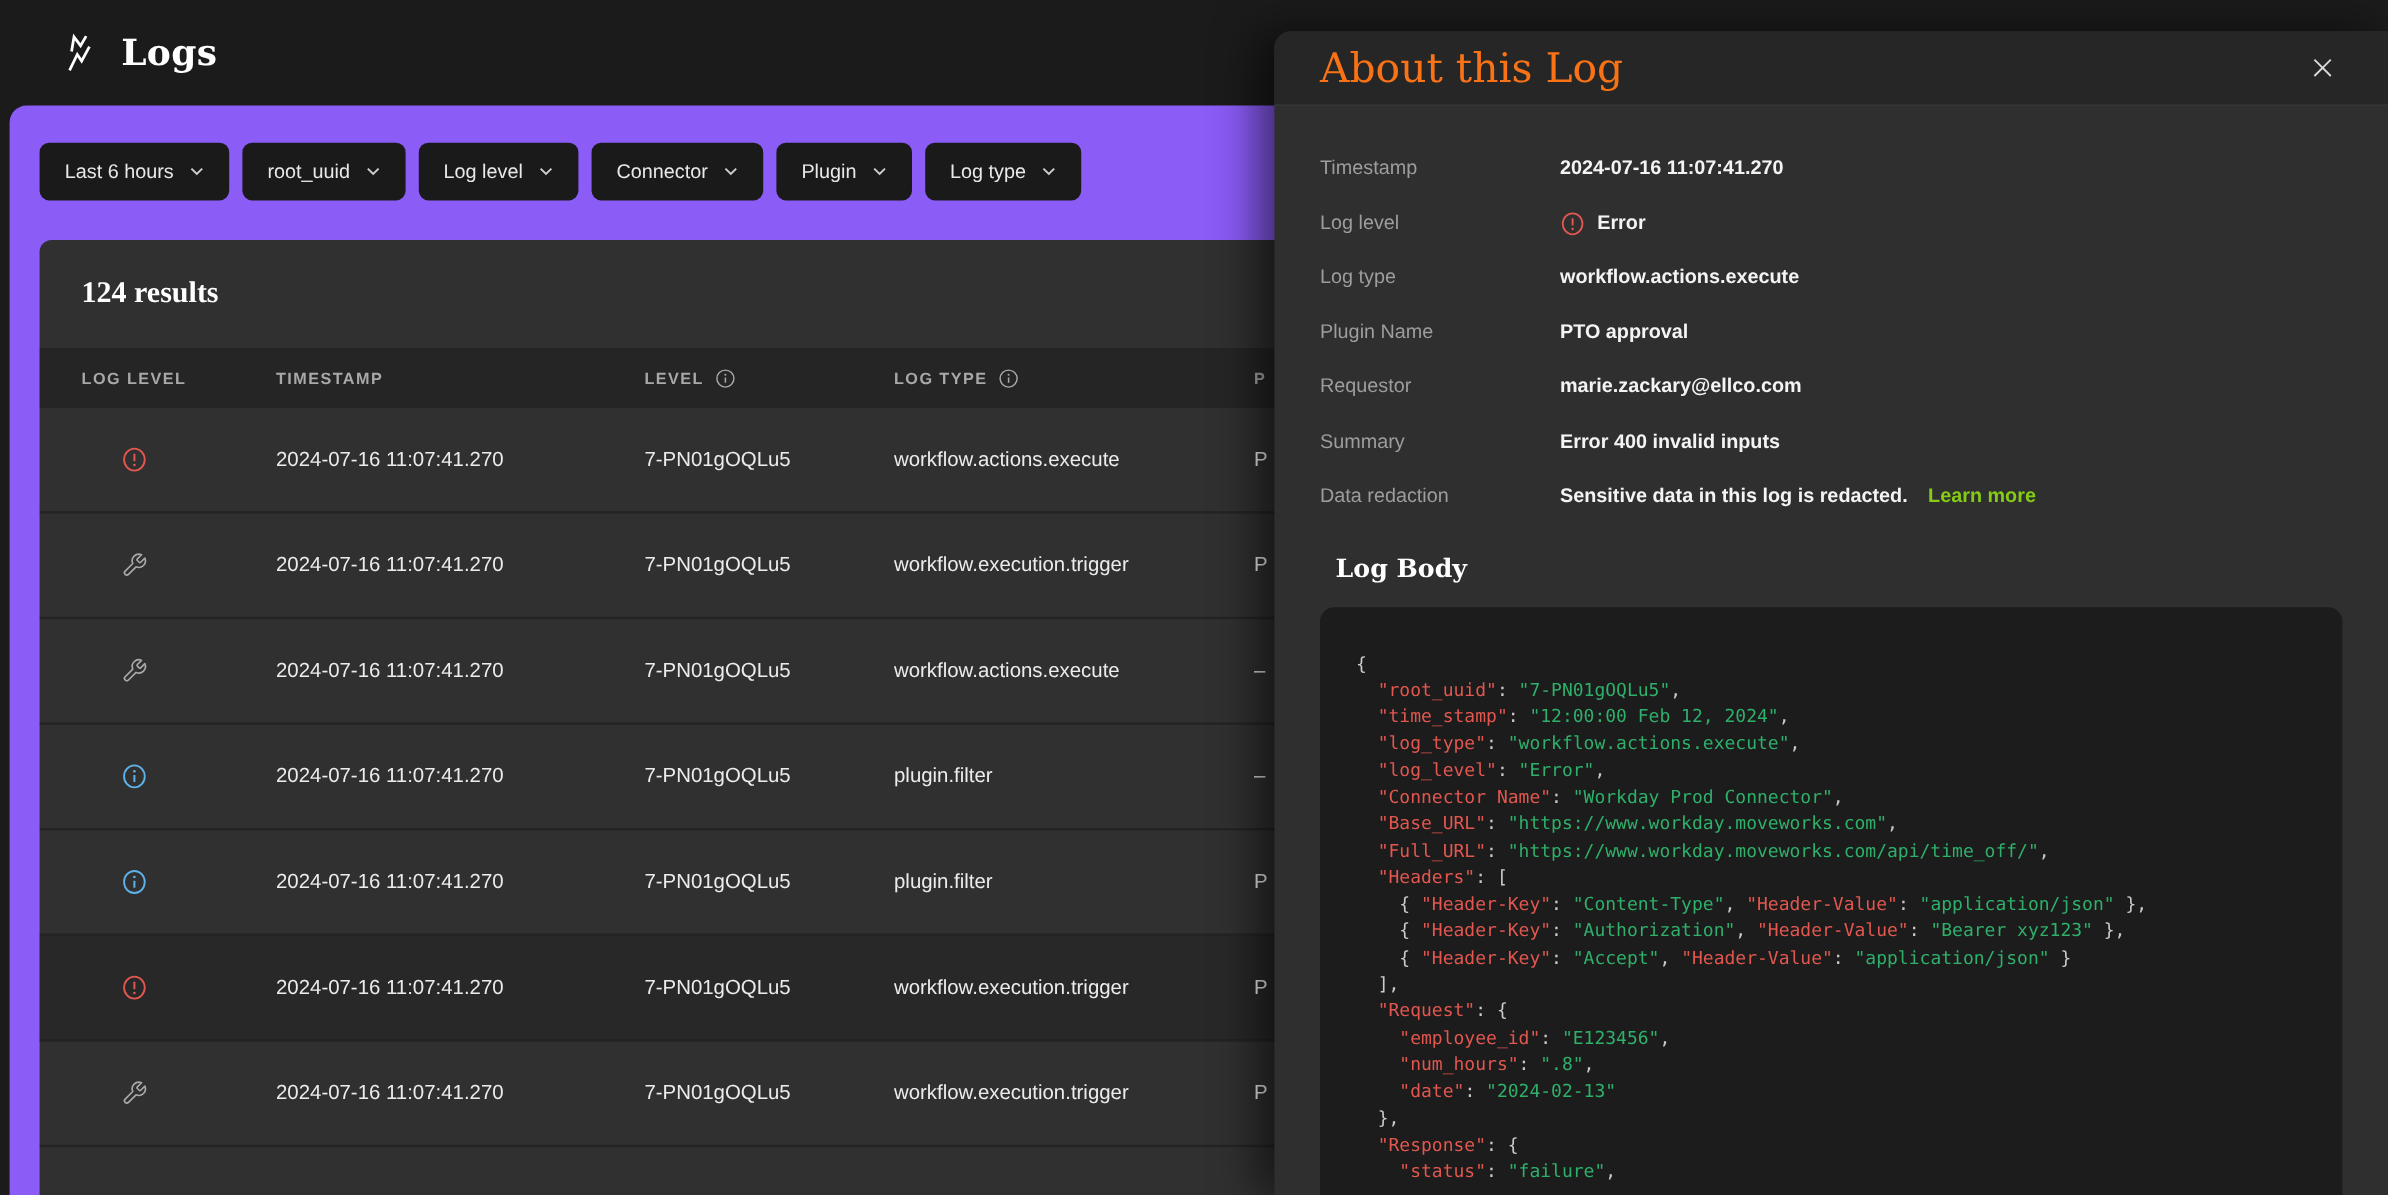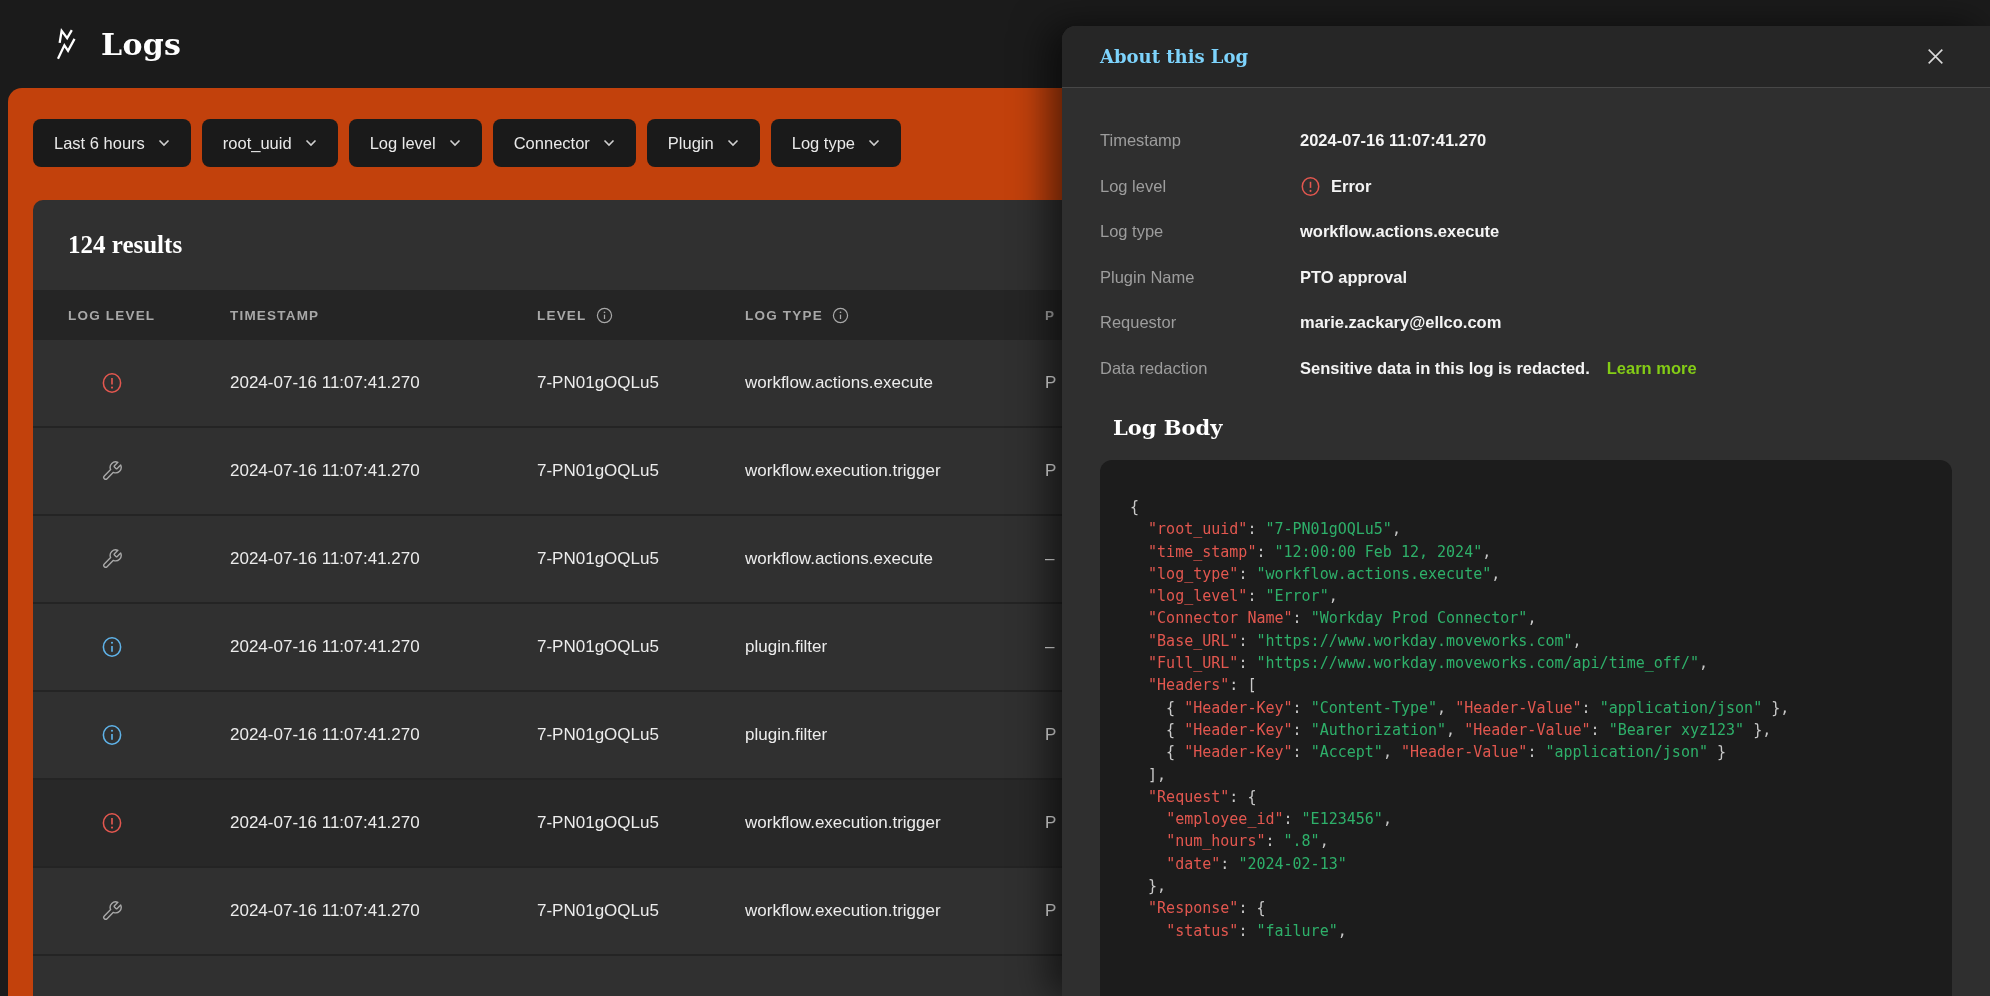--- a/index.html
+++ b/index.html
@@ -11,21 +11,21 @@
     -webkit-font-smoothing:antialiased;
   }
   
   .topbar { position:absolute; top:0; left:0; width:100%; height:88px;
             display:flex; align-items:center; padding-left:53px; }
   .logo { display:flex; align-items:center; }
   .app-title { font-family:"DejaVu Serif", serif; font-weight:bold;
                font-size:30px; color:#ffffff; margin-left:17px; letter-spacing:.3px; }
   
   .content { position:absolute; top:88px; left:8px; right:0; bottom:0;
-             background:#c2410c; border-top-left-radius:14px; overflow:hidden; }
+             background:#8b5cf6; border-top-left-radius:14px; overflow:hidden; }
   .filters { display:flex; gap:11px; padding:31px 0 0 25px; }
   .filter-btn { height:48px; background:#1a1a1a; border:none; border-radius:8px;
                 color:#e9e9e9; font-size:16.5px; font-family:inherit;
                 display:flex; align-items:center; gap:13px; padding:0 21px; cursor:pointer; }
   .results-card { margin:33px 0 0 25px; background:#303030;
                   border-radius:10px 10px 0 0; overflow:hidden;
                   height:calc(100% - 112px); }
   .results-title { height:90px; display:flex; align-items:center; padding-left:35px;
                    font-family:Liberation Serif, serif; font-weight:bold;
                    font-size:25px; color:#ffffff; }
@@ -39,22 +39,22 @@
   .trow.selected { background:#282828; }
   .level-cell { padding-left:33px; display:flex; align-items:center; }
   .trow.partial { height:40px; border-bottom:none; }
   
   .panel { position:absolute; left:1062px; top:26px; width:928px; height:970px;
            background:#2f2f2f; border-top-left-radius:14px;
            box-shadow:-14px 0 36px rgba(0,0,0,.55); }
   .panel-header { height:62px; background:#262626; border-bottom:1px solid #474747;
                   border-top-left-radius:14px; display:flex; align-items:center;
                   justify-content:space-between; padding:0 40px 0 38px; }
-  .panel-title { font-family:"DejaVu Serif", serif; font-weight:bold;
-                 font-size:18px; color:#7dd3fc; }
+  .panel-title { font-family:"DejaVu Serif", serif; font-weight:normal;
+                 font-size:34px; color:#f97316; }
   .close-btn { background:none; border:none; cursor:pointer; display:flex; padding:4px; }
   .panel-body { padding:30px 38px 0 38px; }
   .field-row { display:flex; align-items:center; min-height:45.5px; }
   .field-label { width:200px; color:#9d9d9d; font-size:16.5px; flex:none; }
   .field-value { color:#f4f4f4; font-weight:bold; font-size:16.5px;
                  display:flex; align-items:center; gap:10px; }
   .learn-more { color:#84cc16; font-weight:bold; margin-left:7px; cursor:pointer;
                 text-decoration:none; }
   .log-body-title { font-family:"DejaVu Serif", serif; font-weight:bold;
                     font-size:21px; color:#ffffff; margin:24px 0 20px 13px; }
@@ -275,20 +275,26 @@
         <div class="field-row">
           <span class="field-label">Plugin Name</span>
           <span class="field-value">
             <span>PTO approval</span>
           </span>
         </div>
         <div class="field-row">
           <span class="field-label">Requestor</span>
           <span class="field-value">
             <span>marie.zackary@ellco.com</span>
+          </span>
+        </div>
+        <div class="field-row">
+          <span class="field-label">Summary</span>
+          <span class="field-value">
+            <span>Error 400 invalid inputs</span>
           </span>
         </div>
         <div class="field-row">
           <span class="field-label">Data redaction</span>
           <span class="field-value">
             <span>Sensitive data in this log is redacted.</span>
             <a class="learn-more" href="#">Learn more</a>
           </span>
         </div>
       </div>

